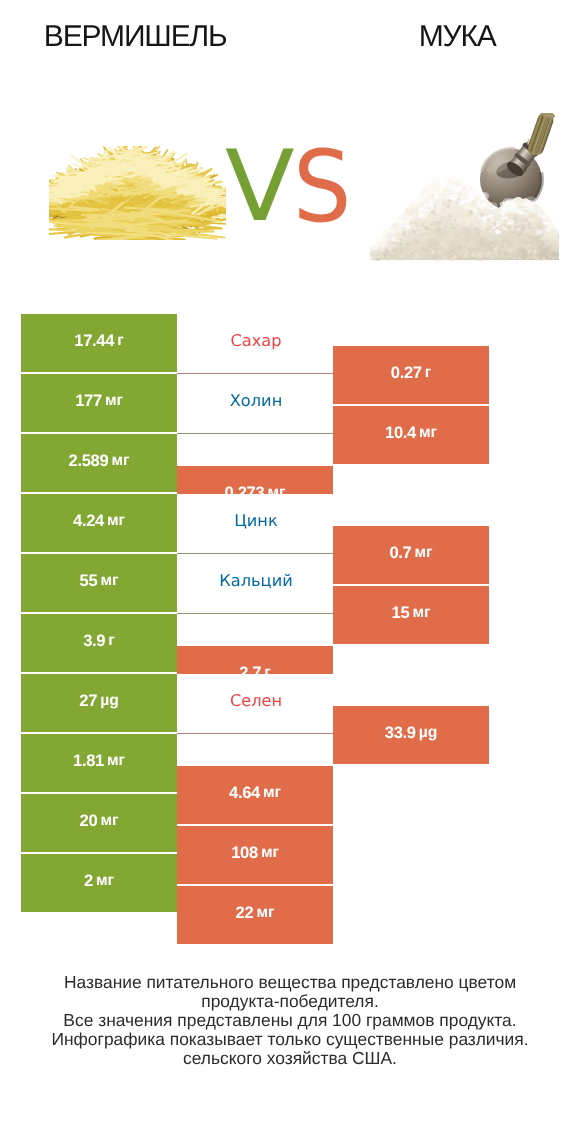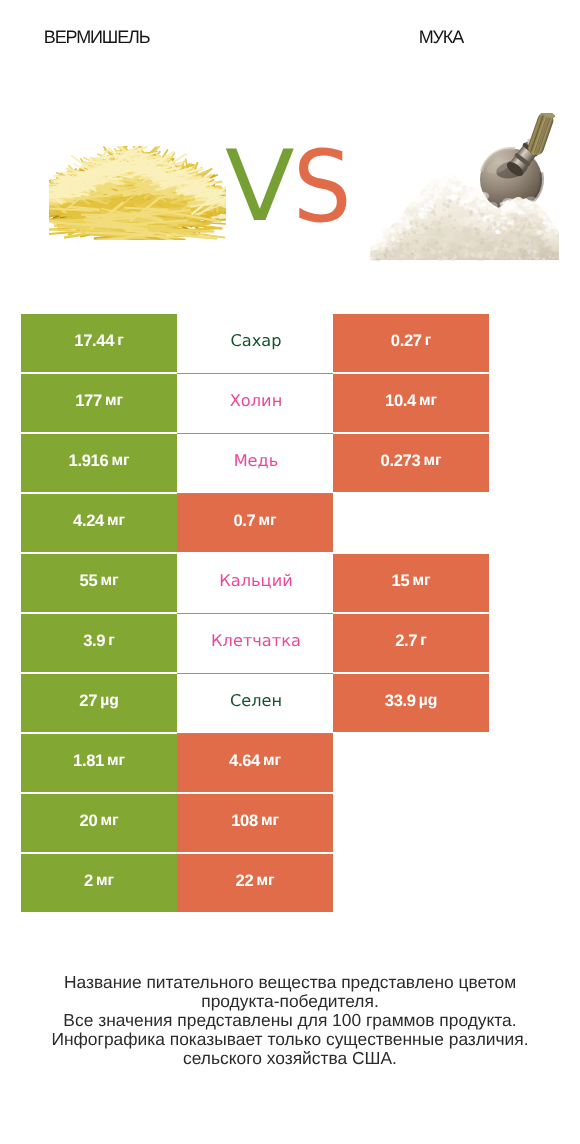--- a/index.html
+++ b/index.html
@@ -3,21 +3,21 @@
 <meta charset="utf-8">
 <title>Вермишель vs Мука</title>
 <style>
   html,body{margin:0;padding:0;background:#fff;}
   body{width:580px;height:1144px;font-family:"Liberation Sans",sans-serif;
         -webkit-font-smoothing:antialiased;text-rendering:geometricPrecision;}
   .page{position:relative;width:580px;height:1144px;overflow:hidden;background:#fff;}
 
   
   .title{position:absolute;top:21.6px;margin:0;font-family:"Liberation Sans",sans-serif;
-         font-size:18px;font-weight:400;color:#161616;white-space:nowrap;
+         font-size:30px;font-weight:400;color:#161616;white-space:nowrap;
          letter-spacing:-1.15px;line-height:30px;}
   .title-left{left:43.8px;}
   .title-right{left:418.7px;}
 
   
   .hero{position:absolute;left:0;top:0;width:580px;height:300px;}
   .hero-img{position:absolute;}
   .hero-img svg{display:block;width:100%;height:100%;}
   .img-left{left:48.6px;top:145.5px;width:177.4px;height:94.5px;}
   .img-right{left:370px;top:113px;width:189px;height:148px;}
@@ -29,36 +29,36 @@
          transform:scaleX(1.038);transform-origin:0 0;}
   .vs .s{color:#e06c4a;font-size:98.9px;left:292.8px;top:139px;
          transform:scaleX(0.932);transform-origin:0 0;}
 
   
   .table{position:absolute;left:21px;top:314px;width:537px;}
   .row{position:relative;display:flex;height:60px;}
   .cell{box-sizing:border-box;display:flex;align-items:center;justify-content:center;
         width:156px;height:60px;white-space:nowrap;}
   .cell-left{background:#82a732;color:#fff;}
-  .cell-right{background:#e06c49;color:#fff;}
+  .cell-right{background:#e06c49;color:#fff;margin-top:32px;}
   .cell-mid{background:#fff;}
   .row .cell-left, .row .cell-right{border-bottom:2px solid #fff;}
   .row:last-child{height:58px;}
   .row:last-child .cell{height:58px;}
   .row:last-child .cell-left, .row:last-child .cell-right{border-bottom:0;}
   .row .cell-mid{border-bottom:1px solid transparent;}
   .row:last-child .cell-mid{border-bottom:0;}
   .w-left .cell-mid{border-bottom-color:#8d9c6e;}
   .w-right .cell-mid{border-bottom-color:#b08878;}
 
   .val{font-size:16.6px;font-weight:700;letter-spacing:-0.35px;position:relative;top:-2.3px;}
   .unit{font-size:15.7px;font-weight:700;margin-left:3.1px;letter-spacing:-0.1px;position:relative;top:-2.3px;}
   .nut{font-family:"DejaVu Sans",sans-serif;font-size:16.2px;font-weight:400;letter-spacing:0px;position:relative;top:-3.5px;left:1px;}
-  .w-left .nut{color:#ec4899;}
-  .w-right .nut{color:#14532d;}
+  .w-left .nut{color:#0369a1;}
+  .w-right .nut{color:#ef4444;}
 
   
   .footer{position:absolute;left:0;top:972.7px;width:580px;text-align:center;
           font-family:"Liberation Sans",sans-serif;font-size:17.4px;line-height:19px;
           color:#2b2b2b;font-weight:400;}
   .footer div{white-space:nowrap;}
 </style>
 </head>
 <body>
 
@@ -1153,35 +1153,35 @@
         <div class="cell cell-mid">
           <span class="nut">Холин</span>
         </div>
         <div class="cell cell-right">
           <span class="val">10.4</span>
           <span class="unit">мг</span>
         </div>
       </div>
       <div class="row w-left">
         <div class="cell cell-left">
-          <span class="val">1.916</span>
-          <span class="unit">мг</span>
-        </div>
-        <div class="cell cell-mid">
-          <span class="nut">Медь</span>
+          <span class="val">2.589</span>
+          <span class="unit">мг</span>
         </div>
         <div class="cell cell-right">
           <span class="val">0.273</span>
           <span class="unit">мг</span>
         </div>
       </div>
       <div class="row w-left">
         <div class="cell cell-left">
           <span class="val">4.24</span>
           <span class="unit">мг</span>
+        </div>
+        <div class="cell cell-mid">
+          <span class="nut">Цинк</span>
         </div>
         <div class="cell cell-right">
           <span class="val">0.7</span>
           <span class="unit">мг</span>
         </div>
       </div>
       <div class="row w-left">
         <div class="cell cell-left">
           <span class="val">55</span>
           <span class="unit">мг</span>
@@ -1191,23 +1191,20 @@
         </div>
         <div class="cell cell-right">
           <span class="val">15</span>
           <span class="unit">мг</span>
         </div>
       </div>
       <div class="row w-left">
         <div class="cell cell-left">
           <span class="val">3.9</span>
           <span class="unit">г</span>
-        </div>
-        <div class="cell cell-mid">
-          <span class="nut">Клетчатка</span>
         </div>
         <div class="cell cell-right">
           <span class="val">2.7</span>
           <span class="unit">г</span>
         </div>
       </div>
       <div class="row w-right">
         <div class="cell cell-left">
           <span class="val">27</span>
           <span class="unit">µg</span>

